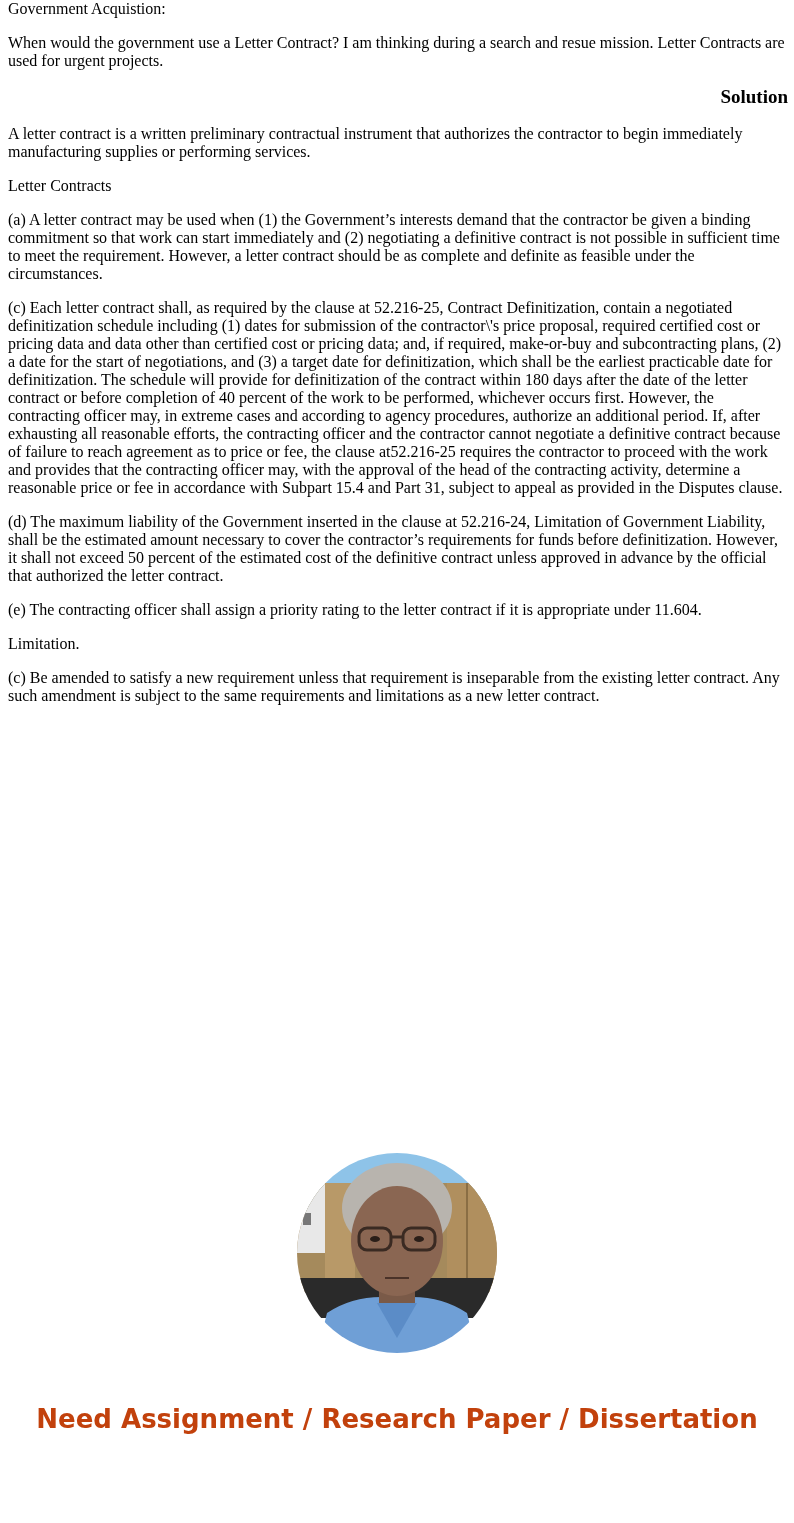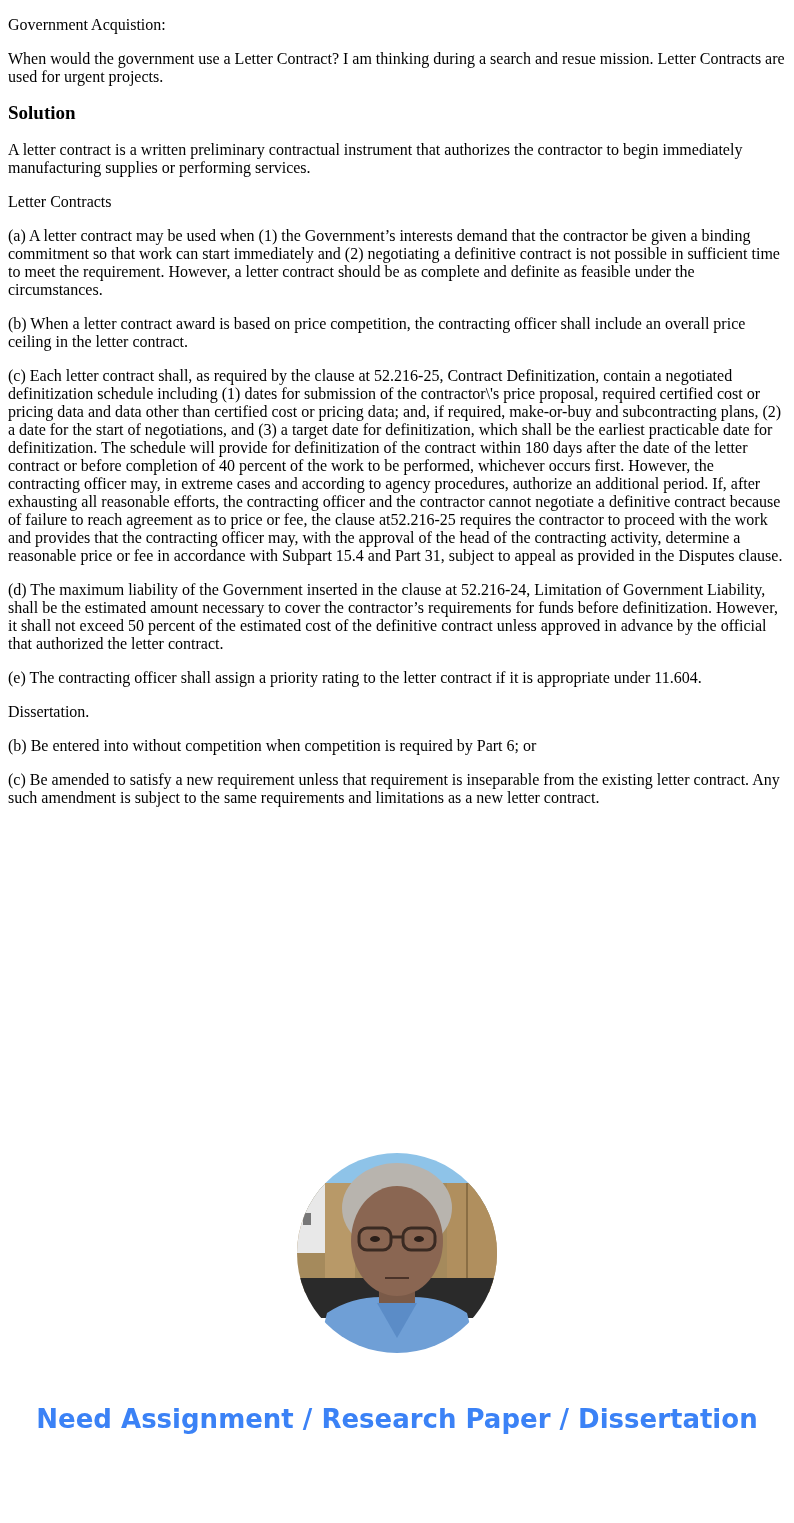--- a/index.html
+++ b/index.html
@@ -13,32 +13,33 @@
       position: relative;
       overflow: hidden;
       font-family: "Liberation Serif", serif;
       font-size: 16px;
       line-height: 18px;
       color: #000000;
     }
     .content {
       position: absolute;
       left: 8px;
-      top: 16px;
+      top: 0;
       width: 780px;
       font-family: Liberation Serif, serif;
     }
     .content p {
       margin: 0 0 16px 0;
     }
     .content h3 {
       font-size: 19px;
       font-weight: bold;
       margin: 0 0 17px 0;
       line-height: 22px;
+      text-align: right;
     }
     .avatar {
       position: absolute;
       left: 297px;
       top: 1153px;
       width: 200px;
       height: 200px;
       border-radius: 50%;
       overflow: hidden;
     }
@@ -48,40 +49,38 @@
     .promo {
       position: absolute;
       left: 0;
       top: 1404px;
       width: 794px;
       text-align: center;
       font-family: "DejaVu Sans", sans-serif;
       font-weight: bold;
       font-size: 26px;
       line-height: 30px;
-      color: #3b82f6;
+      color: #c2410c;
     }
     .promo div { margin: 0; }
   </style>
 </head>
 <body>
 
 <div class="content">
   <p>Government Acquistion:</p>
   <p>When would the government use a Letter Contract? I am thinking during a search and resue mission. Letter Contracts are used for urgent projects.</p>
   <h3>Solution</h3>
   <p>A letter contract is a written preliminary contractual instrument that authorizes the contractor to begin immediately manufacturing supplies or performing services.</p>
   <p>Letter Contracts</p>
   <p>(a) A letter contract may be used when (1) the Government’s interests demand that the contractor be given a binding commitment so that work can start immediately and (2) negotiating a definitive contract is not possible in sufficient time to meet the requirement. However, a letter contract should be as complete and definite as feasible under the circumstances.</p>
-  <p>(b) When a letter contract award is based on price competition, the contracting officer shall include an overall price ceiling in the letter contract.</p>
   <p>(c) Each letter contract shall, as required by the clause at 52.216-25, Contract Definitization, contain a negotiated definitization schedule including (1) dates for submission of the contractor\'s price proposal, required certified cost or pricing data and data other than certified cost or pricing data; and, if required, make-or-buy and subcontracting plans, (2) a date for the start of negotiations, and (3) a target date for definitization, which shall be the earliest practicable date for definitization. The schedule will provide for definitization of the contract within 180 days after the date of the letter contract or before completion of 40 percent of the work to be performed, whichever occurs first. However, the contracting officer may, in extreme cases and according to agency procedures, authorize an additional period. If, after exhausting all reasonable efforts, the contracting officer and the contractor cannot negotiate a definitive contract because of failure to reach agreement as to price or fee, the clause at52.216-25 requires the contractor to proceed with the work and provides that the contracting officer may, with the approval of the head of the contracting activity, determine a reasonable price or fee in accordance with Subpart 15.4 and Part 31, subject to appeal as provided in the Disputes clause.</p>
   <p>(d) The maximum liability of the Government inserted in the clause at 52.216-24, Limitation of Government Liability, shall be the estimated amount necessary to cover the contractor’s requirements for funds before definitization. However, it shall not exceed 50 percent of the estimated cost of the definitive contract unless approved in advance by the official that authorized the letter contract.</p>
   <p>(e) The contracting officer shall assign a priority rating to the letter contract if it is appropriate under 11.604.</p>
-  <p>Dissertation.</p>
-  <p>(b) Be entered into without competition when competition is required by Part 6; or</p>
+  <p>Limitation.</p>
   <p>(c) Be amended to satisfy a new requirement unless that requirement is inseparable from the existing letter contract. Any such amendment is subject to the same requirements and limitations as a new letter contract.</p>
 </div>
 
 <div class="avatar">
   <svg width="200" height="200" viewBox="0 0 200 200" xmlns="http://www.w3.org/2000/svg">
 
     <rect x="0" y="0" width="200" height="60" fill="#8ec3e8"></rect>
 
     <rect x="0" y="30" width="200" height="110" fill="#a58a5c"></rect>
     <rect x="0" y="30" width="28" height="70" fill="#e8e8e8"></rect>

